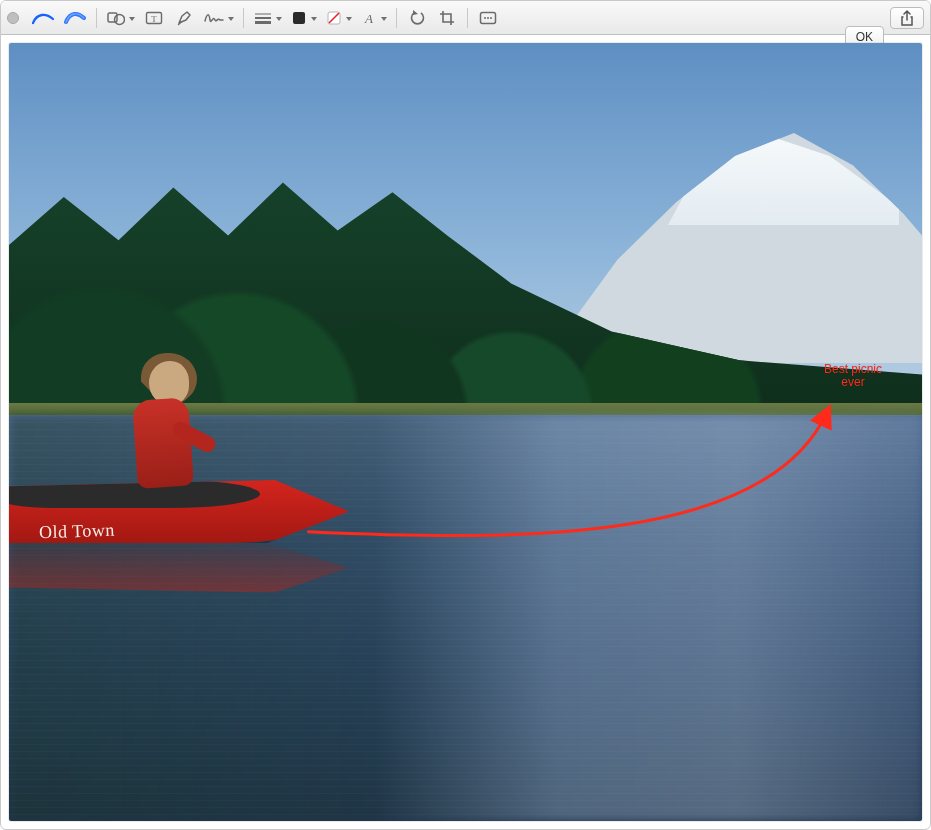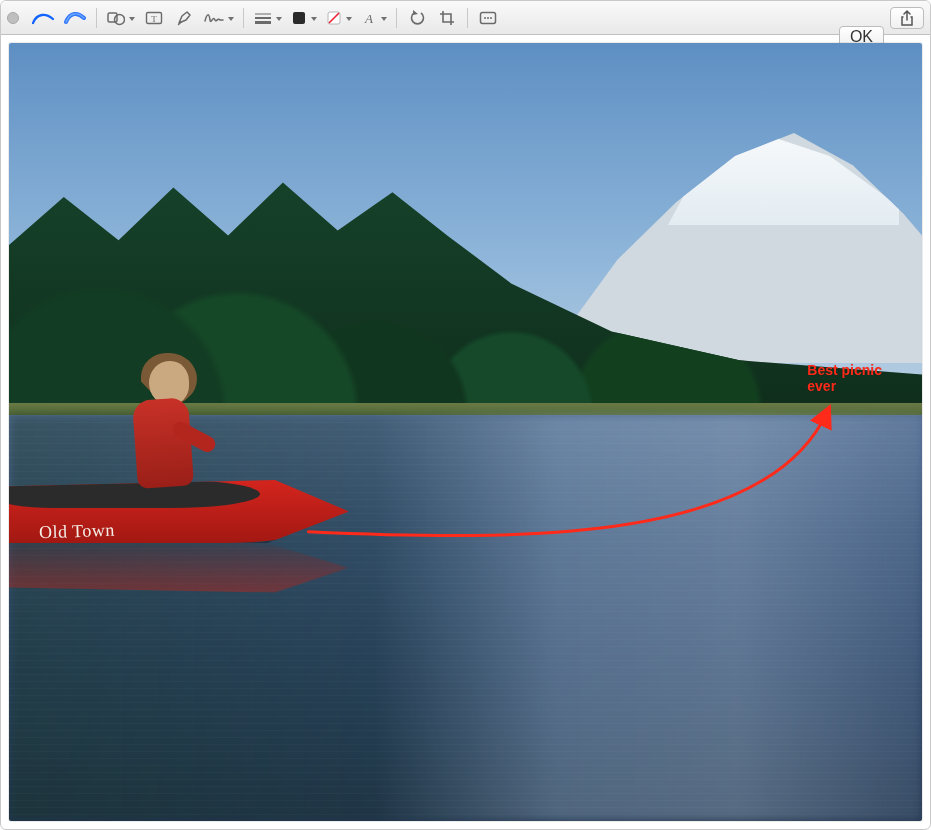--- a/index.html
+++ b/index.html
@@ -54,21 +54,21 @@
   .tb-sep {
     width: 1px;
     height: 20px;
     background: #c8c8c8;
     margin: 0 5px;
   }
   .tb-spacer { flex: 1; }
   .tb-text-btn {
     height: 22px;
     padding: 0 10px;
-    font-size: 16px;
+    font-size: 12px;
     background: linear-gradient(#ffffff,#f0f0f0);
     border: 1px solid #bcbcbc;
     border-radius: 4px;
     cursor: pointer;
     color: #333;
     margin-top: 39px;
   }
   .tb-share {
     margin-left: 6px;
     height: 22px;
@@ -197,21 +197,22 @@
     background:linear-gradient(rgba(180,40,30,.55),rgba(120,20,15,.15));
     border-radius: 10% 90% 90% 10% / 40% 120% 120% 40%;
     filter:blur(3px);transform:scaleY(-1);
     clip-path:polygon(0 20%,80% 10%,100% 55%,78% 100%,0 100%);
   }
 
   
   .annotation-text{
     position:absolute; right:40px; top:320px;
     color:#ff2a1a;
-    font-size:14px; font-weight:700;
+    font-size:12px; font-weight:400;
+    text-align:center;
     line-height:1.12;
     text-shadow:0 0 1px rgba(0,0,0,.2);
     white-space:pre;
   }
   .annotation-arrow{
     position:absolute; left:0; top:0; width:100%; height:100%;
     pointer-events:none;
   }
 </style>
 </head>

